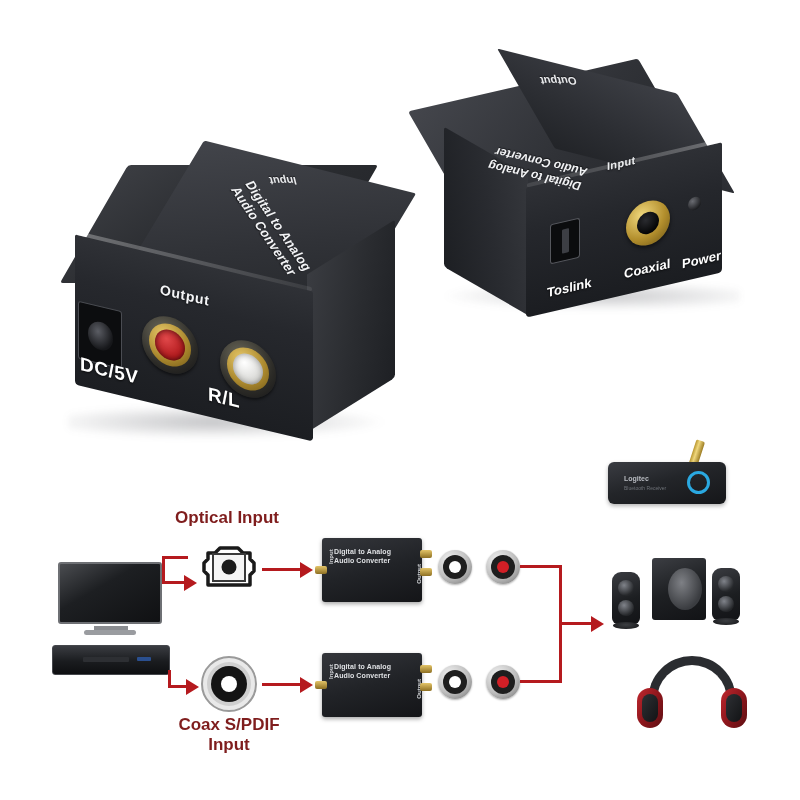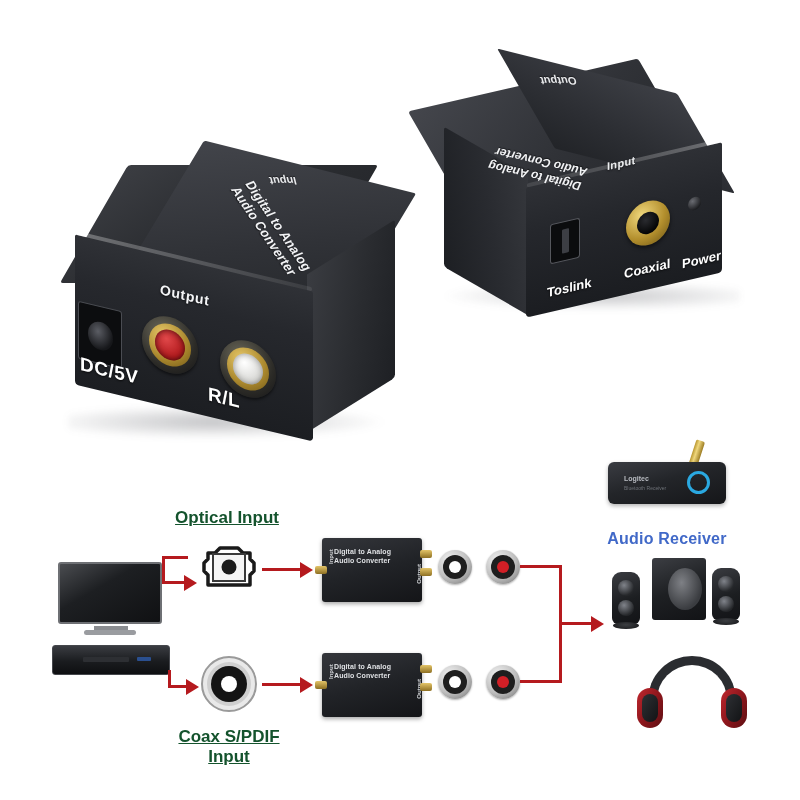--- a/index.html
+++ b/index.html
@@ -250,22 +250,22 @@
   }
 
   
   #diagram { left: 40px; top: 440px; width: 760px; height: 330px; }
 
   .blue-label {
     position: absolute; font-weight: 700; font-size: 16px; letter-spacing: .2px;
     text-align: center; width: 200px;
   }
   .black-label {
-    position: absolute; font-weight: 700; font-size: 17px; color: #14532d;
-    text-align: center; width: 200px; line-height: 20px; text-decoration: underline;
+    position: absolute; font-weight: 700; font-size: 17px; color: #7f1d1d;
+    text-align: center; width: 200px; line-height: 20px;
   }
 
   
   .tv {
     position:absolute; left:18px; top:122px; width:104px; height:62px;
     background: linear-gradient(150deg,#4a4c50 0%, #1d1f22 40%, #101113 100%);
     border: 2px solid #6e7074; border-radius: 3px;
   }
   .tv::after{
     content:""; position:absolute; left:-14px; top:62px; width:34px; height:7px;
@@ -501,21 +501,21 @@
     <div class="black-label" style="left:87px; top:68px;">Optical Input</div>
 
     <div class="coax-plug">
       <svg width="58" height="58" viewBox="0 0 58 58">
         <circle cx="29" cy="29" r="27" fill="#e9e9e9" stroke="#9a9a9a" stroke-width="2"></circle>
         <circle cx="29" cy="29" r="22" fill="#cfcfcf"></circle>
         <circle cx="29" cy="29" r="18" fill="#141414"></circle>
         <circle cx="29" cy="29" r="8" fill="#ffffff"></circle>
       </svg>
     </div>
-    <div class="black-label" style="left:89px; top:287px;">
+    <div class="black-label" style="left:89px; top:275px;">
       <span>Coax S/PDIF</span><br>
       <span>Input</span>
     </div>
 
     <div class="r-line" style="left:222px; top:128px; width:42px; height:3px;"></div>
     <div class="r-arrow" style="left:260px; top:122px;"></div>
 
     <div class="r-line" style="left:222px; top:243px; width:42px; height:3px;"></div>
     <div class="r-arrow" style="left:260px; top:237px;"></div>
 
@@ -561,21 +561,20 @@
     <div class="r-line" style="left:519px; top:125px; width:3px; height:118px;"></div>
     <div class="r-line" style="left:519px; top:182px; width:34px; height:3px;"></div>
     <div class="r-arrow" style="left:551px; top:176px;"></div>
 
     <div class="rv-plug"></div>
     <div class="receiver">
       <div class="rv-brand">Logitec</div>
       <div class="rv-sub">Bluetooth Receiver</div>
       <div class="rv-ring"></div>
     </div>
-    <div class="blue-label" style="left:527px; top:90px; color:#4169c8;">Audio Receiver</div>
 
     <div class="sub"></div>
     <div class="sat" style="left:572px; top:132px;"></div>
     <div class="sat-base" style="left:573px; top:182px;"></div>
     <div class="sat" style="left:672px; top:128px;"></div>
     <div class="sat-base" style="left:673px; top:178px;"></div>
 
     <div class="hp-band"></div>
     <div class="hp-cup" style="left:597px; top:248px;"></div>
     <div class="hp-cup" style="left:681px; top:248px;"></div>

